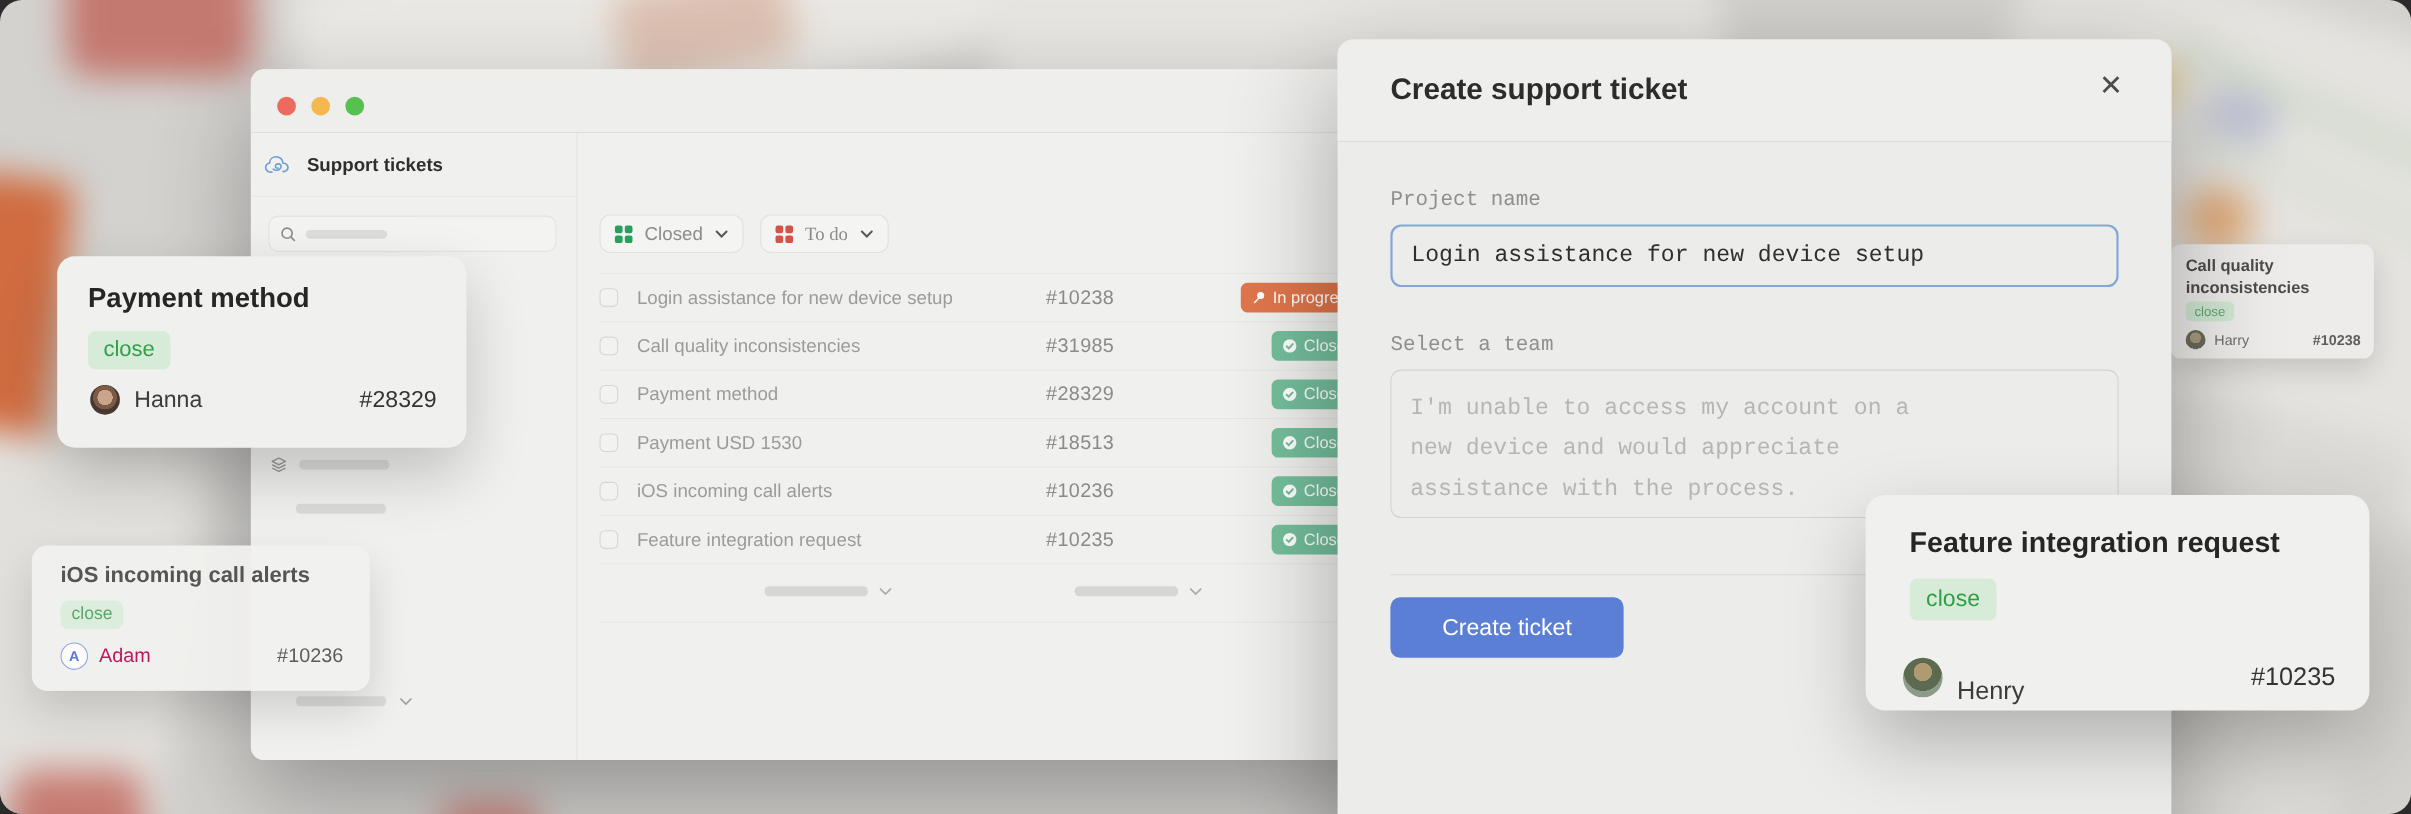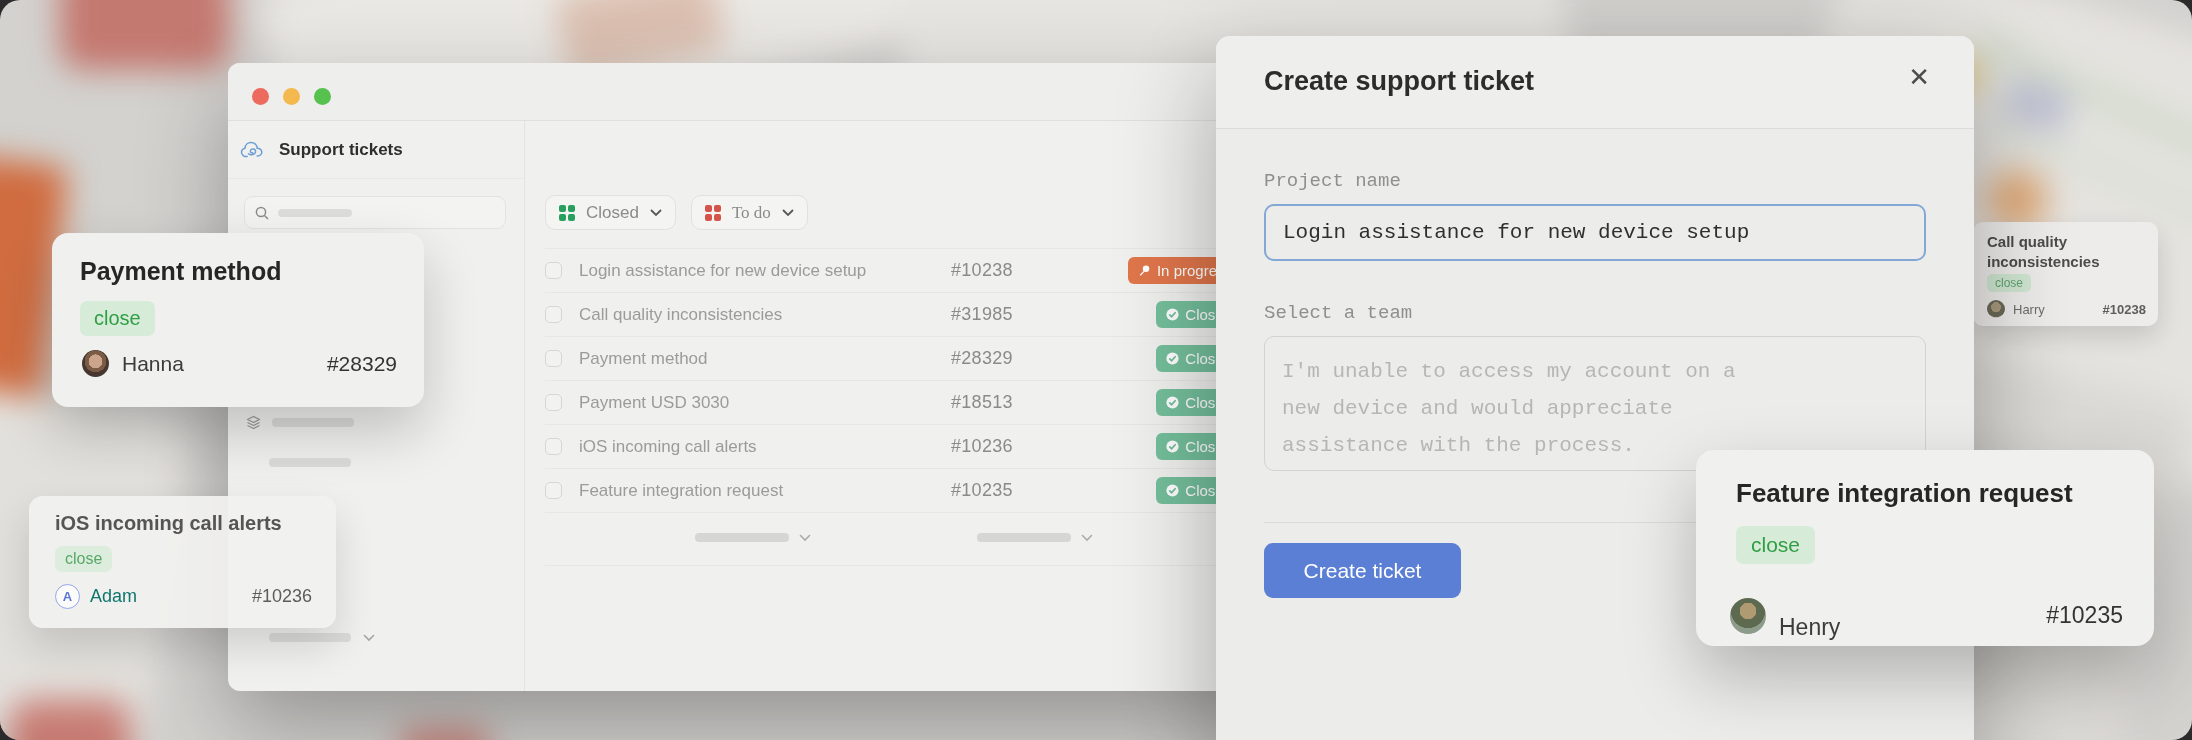--- a/index.html
+++ b/index.html
@@ -102,21 +102,21 @@
   .av-adam{width:25px;height:25px;background:#fbfbf9;border:1.5px solid #94a5e8;box-sizing:border-box;
     display:flex;align-items:center;justify-content:center;font-size:13px;font-weight:700;color:#5b76d9;}
   .card-payment .fc-title{left:28px;top:24px;font-size:25px;}
   .card-payment .fc-tag{left:28px;top:68px;font-size:20px;padding:6px 14px;}
   .card-payment .fc-row{left:30px;right:27px;top:117px;}
   .card-payment .fc-name{margin-left:13px;font-size:21px;}
   .card-payment .fc-id{font-size:21px;}
   .card-ios .fc-title{left:26px;top:16px;font-size:20px;color:#555553;}
   .card-ios .fc-tag{left:26px;top:50px;font-size:16px;padding:4px 10px;background:rgba(215,236,216,.8);color:#58a868;}
   .card-ios .fc-row{left:26px;right:24px;top:88px;}
-  .card-ios .fc-name{margin-left:10px;font-size:18px;color:#0f766e;}
+  .card-ios .fc-name{margin-left:10px;font-size:18px;color:#be185d;}
   .card-ios .fc-id{font-size:18px;color:#5c5c5a;}
   .card-feature .fc-title{left:40px;top:28px;font-size:26px;}
   .card-feature .fc-tag{left:40px;top:76px;font-size:21px;padding:7px 15px;}
   .card-feature .fc-row{left:34px;right:31px;top:140px;}
   .card-feature .fc-name{margin-left:13px;font-size:23px;margin-top:24px;}
   .card-feature .fc-id{font-size:23px;}
   
   .modal{position:absolute;left:1216px;top:36px;width:758px;height:720px;z-index:5;
     background:#ececea;border-radius:14px;box-shadow:0 34px 100px rgba(0,0,0,.32);box-sizing:border-box;}
   .modal-header{height:92px;border-bottom:1px solid #dbdbd9;position:relative;background:#eeeeec;border-radius:14px 14px 0 0;}
@@ -129,21 +129,21 @@
   .lbl-desc{padding-top:47px;}
   .text-input{display:block;width:100%;height:57px;margin-top:12px;box-sizing:border-box;
     background:transparent;border-radius:10px;font-family:inherit;font-size:21px;color:#2f2f2d;padding:0 17px;outline:none;}
   .input-project{border:2px solid #84a8d6;}
   .input-team{border:1px solid #cdcdcb;display:flex;align-items:center;}
   .textarea{height:135px;margin-top:12px;border:1px solid #d3d3d1;border-radius:10px;
     padding:16px 170px 0 17px;box-sizing:border-box;font-size:21px;line-height:37px;color:#b6b6b4;overflow:hidden;}
   .modal-divider{margin-top:51px;border-top:1px solid #dbdbd9;}
   .modal-footer{padding:20px 48px 0;display:flex;gap:19px;}
   .btn{height:55px;border-radius:9px;font-family:inherit;font-size:21px;display:flex;align-items:center;justify-content:center;box-sizing:border-box;}
-  .btn-create{width:197px;background:#5a7fd4;color:#fff;border:none;}
+  .btn-create{width:212px;background:#5a7fd4;color:#fff;border:none;}
   .btn-cancel{width:127px;background:#f7f7f5;color:#2f2f2d;border:1px solid #d8d8d6;}
   svg{display:block;}
 </style>
 </head>
 <body>
 
 <div class="stage">
 
   <div class="bg">
     <i class="bg-card-top1"></i>
@@ -277,21 +277,21 @@
             <span class="badge badge-closed">
               <svg class="badge-icon" viewBox="0 0 12 12">
                   <circle cx="6" cy="6" r="5.6" fill="#fff"></circle>
                   <path d="M3.4 6.3 5.2 8l3.3-3.6" stroke="#74bf9c" stroke-width="1.6" fill="none" stroke-linecap="round"></path>
                 </svg>
               <span>Closed</span>
             </span>
           </div>
           <div class="trow">
             <span class="cbox"></span>
-            <span class="trow-title">Payment USD 3030</span>
+            <span class="trow-title">Payment USD 1530</span>
             <span class="trow-id">#18513</span>
             <span class="badge badge-closed">
               <svg class="badge-icon" viewBox="0 0 12 12">
                   <circle cx="6" cy="6" r="5.6" fill="#fff"></circle>
                   <path d="M3.4 6.3 5.2 8l3.3-3.6" stroke="#74bf9c" stroke-width="1.6" fill="none" stroke-linecap="round"></path>
                 </svg>
               <span>Closed</span>
             </span>
           </div>
           <div class="trow">

